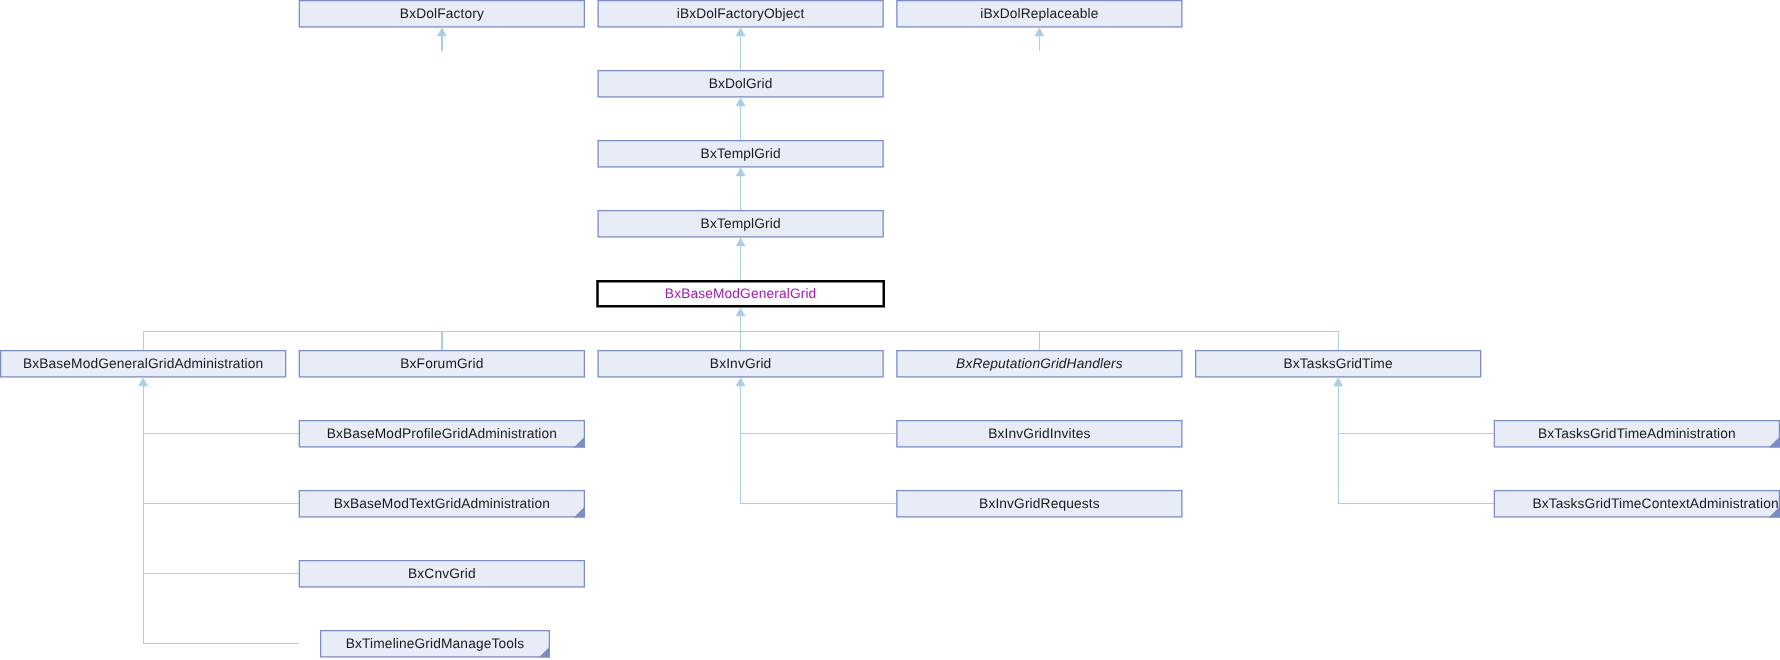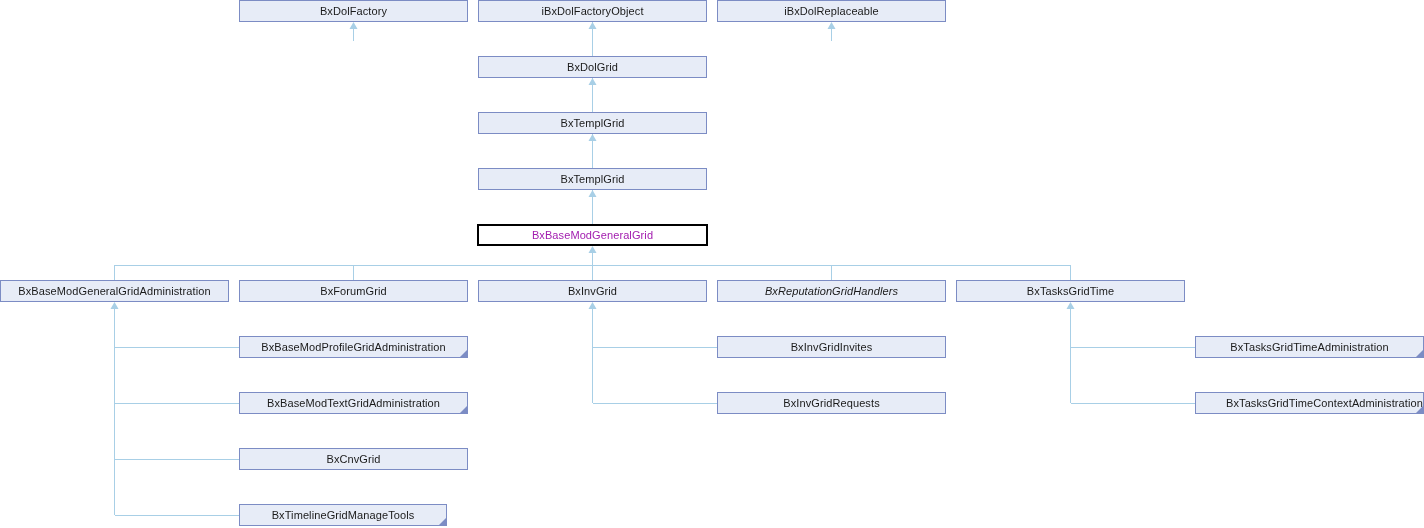--- a/index.html
+++ b/index.html
@@ -159,17 +159,17 @@
       </div>
       <div class="node" style="left: 717px; top: 392px; width: 229px;">
         <span class="label">BxInvGridRequests</span>
       </div>
       <div class="node folded" style="left: 1195px; top: 392px; width: 229px; padding-left: 24px;">
         <span class="label">BxTasksGridTimeContextAdministration</span>
       </div>
       <div class="node" style="left: 239px; top: 448px; width: 229px;">
         <span class="label">BxCnvGrid</span>
       </div>
-      <div class="node folded" style="left: 239px; top: 504px; width: 208px;">
+      <div class="node folded" style="left: 256px; top: 504px; width: 184px;">
         <span class="label">BxTimelineGridManageTools</span>
       </div>
     </div>
 </div>
 
 </body></html>

